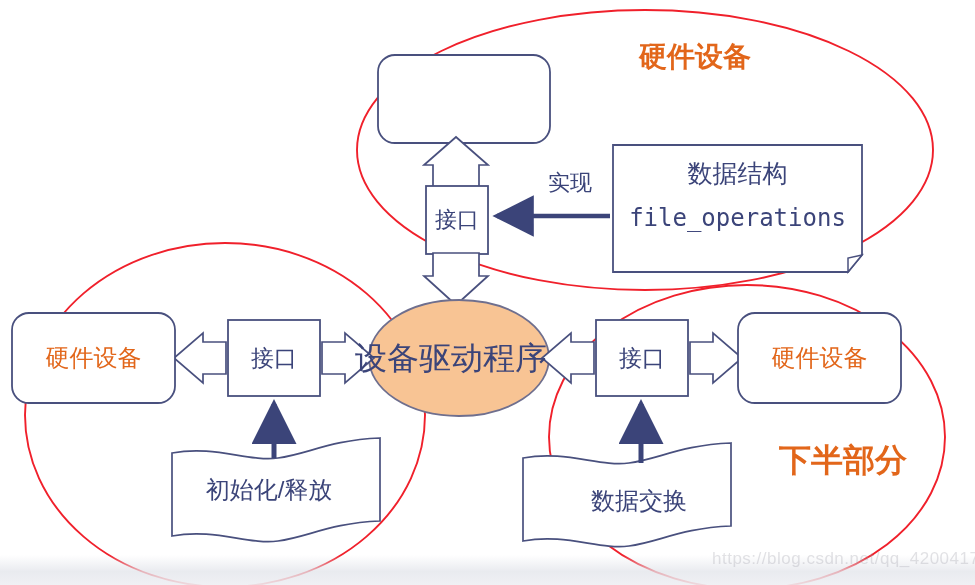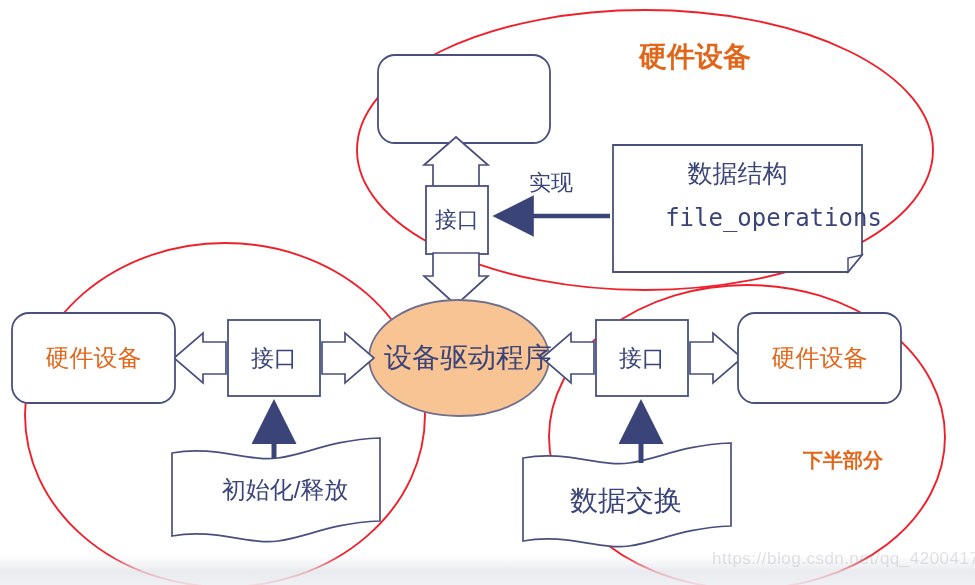--- a/index.html
+++ b/index.html
@@ -26,21 +26,21 @@
     display: flex;
     align-items: center;
     justify-content: center;
     text-align: center;
     line-height: 1.15;
     white-space: pre;
     pointer-events: none;
   }
   .navy  { color: #3b4479; }
   .orange{ color: #e2661a; }
-  .mono  { font-family: "DejaVu Sans Mono", "Liberation Mono", monospace; margin-left: 36px; }
+  .mono  { font-family: "DejaVu Sans Mono", "Liberation Mono", monospace; }
   .bottom-band {
     position: absolute;
     left: 0; bottom: 0;
     width: 975px; height: 30px;
     background: linear-gradient(to bottom, rgba(255,255,255,0) 0%, rgba(226,228,234,0.75) 55%, rgba(238,239,243,0.9) 100%);
     pointer-events: none;
   }
   .watermark {
     position: absolute;
     left: 712px; top: 549px;
@@ -160,37 +160,37 @@
       <line x1="641" y1="463" x2="641" y2="404" stroke="#3b4479" stroke-width="5" marker-end="url(#solidArrow)"></line>
     </g>
   </svg>
 
 
   <div class="lbl navy" style="left:426px; top:186px; width:62px; height:68px; font-size:22px;">接口</div>
 
   <div class="lbl navy" style="left:613px; top:160px; width:249px; height:32px; font-size:25px;font-family:Liberation Mono, monospace;">数据结构</div>
   <div class="lbl navy mono" style="left:613px; top:203px; width:249px; height:32px; font-size:24px;">file_operations</div>
 
-  <div class="lbl navy" style="left:503px; top:168px; width:96px; height:30px; font-size:22px;">实现</div>
+  <div class="lbl navy" style="left:522px; top:168px; width:96px; height:30px; font-size:22px;">实现</div>
 
-  <div class="lbl navy" style="left:378px; top:338px; width:180px; height:40px; font-size:28px;text-align:right;">设备驱动程序</div>
+  <div class="lbl navy" style="left:361px; top:338px; width:180px; height:40px; font-size:32px;text-align:right;">设备驱动程序</div>
 
   <div class="lbl navy" style="left:228px; top:320px; width:92px; height:76px; font-size:23px;">接口</div>
 
   <div class="lbl navy" style="left:596px; top:320px; width:92px; height:76px; font-size:23px;">接口</div>
 
   <div class="lbl orange" style="left:12px; top:313px; width:163px; height:90px; font-size:24px;">硬件设备</div>
 
   <div class="lbl orange" style="left:738px; top:313px; width:163px; height:90px; font-size:24px;">硬件设备</div>
 
-  <div class="lbl navy" style="left:190px; top:470px; width:190px; height:40px; font-size:24px;">初始化/释放</div>
+  <div class="lbl navy" style="left:174px; top:470px; width:190px; height:40px; font-size:24px;">初始化/释放</div>
 
-  <div class="lbl navy" style="left:541px; top:481px; width:170px; height:40px; font-size:28px;">数据交换</div>
+  <div class="lbl navy" style="left:554px; top:481px; width:170px; height:40px; font-size:24px;">数据交换</div>
 
   <div class="lbl orange" style="left:625px; top:37px; width:140px; height:40px; font-size:28px; font-weight:bold;">硬件设备</div>
 
-  <div class="lbl orange" style="left:773px; top:440px; width:140px; height:40px; font-size:20px; font-weight:bold;">下半部分</div>
+  <div class="lbl orange" style="left:773px; top:440px; width:140px; height:40px; font-size:32px; font-weight:bold;">下半部分</div>
 
   <div class="bottom-band"></div>
 
   <div class="watermark">https://blog.csdn.net/qq_42004176</div>
 
 </div>
 
 </body></html>

